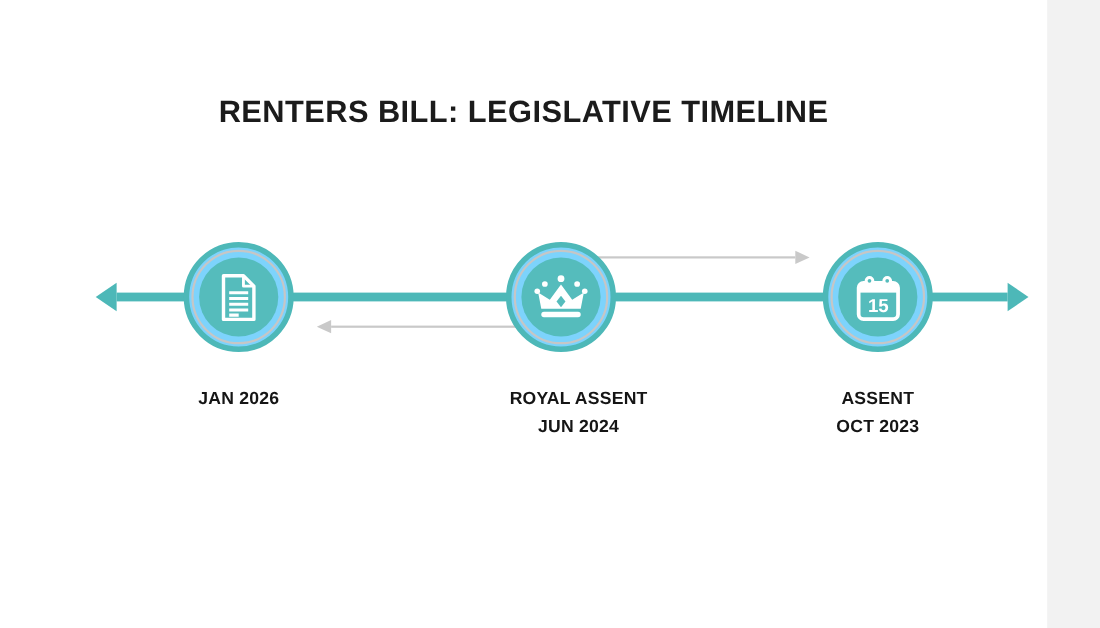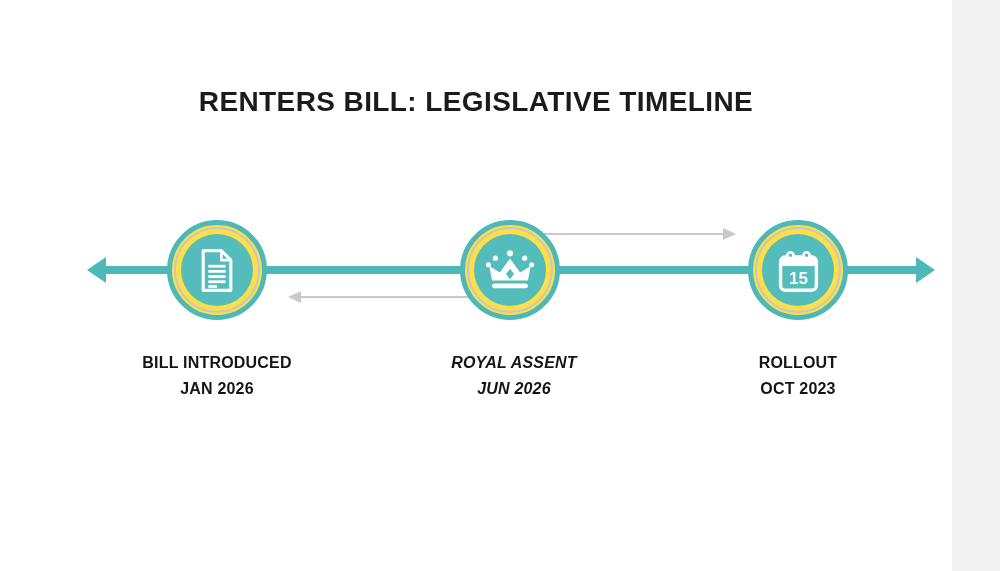--- a/index.html
+++ b/index.html
@@ -61,21 +61,21 @@
   }
   .arrow-forward{left:520px;top:227px;width:216px;}
   .arrow-back{left:288px;top:290px;width:192px;}
   
   .node{
     position:absolute;top:220px;
     width:100px;height:100px;
     box-sizing:border-box;
     border:5px solid #4db8b8;
     border-radius:50%;
-    background:#fde047;
+    background:#7dd3fc;
     z-index:3;
   }
   .node-1{left:167px;}
   .node-2{left:460px;}
   .node-3{left:748px;}
   .node .ring{
     position:absolute;inset:2px;
     border:2.5px solid #c6c6c6;
     border-radius:50%;
   }
@@ -90,21 +90,21 @@
     position:absolute;top:350px;
     width:300px;
     text-align:center;
     font-size:16px;
     font-weight:700;
     line-height:26px;
     color:#151515;
     letter-spacing:.2px;
   }
   .label-1{left:67px;}
-  .label-2{left:364px;font-style:italic;}
+  .label-2{left:376px;}
   .label-3{left:648px;}
 </style>
 </head>
 <body>
 
 <div class="canvas">
 
   <h1 class="title">RENTERS BILL: LEGISLATIVE TIMELINE</h1>
 
   <div class="tl-bar">
@@ -160,25 +160,24 @@
         <rect x="4" y="11" width="40" height="37" rx="5" fill="none" stroke="#ffffff" stroke-width="3.8"></rect>
         <rect x="5" y="12" width="38" height="9" fill="#ffffff"></rect>
         <circle cx="15" cy="9" r="3.4" fill="#55bcbc" stroke="#ffffff" stroke-width="3"></circle>
         <circle cx="33" cy="9" r="3.4" fill="#55bcbc" stroke="#ffffff" stroke-width="3"></circle>
         <text x="24" y="41" text-anchor="middle" font-size="19" font-weight="700" fill="#ffffff" font-family="Liberation Sans, sans-serif">15</text>
       </svg>
     </div>
   </div>
 
   <div class="label label-1">
-    <div>BILL INTRODUCED</div>
     <div>JAN 2026</div>
   </div>
   <div class="label label-2">
     <div>ROYAL ASSENT</div>
-    <div>JUN 2026</div>
+    <div>JUN 2024</div>
   </div>
   <div class="label label-3">
-    <div>ROLLOUT</div>
+    <div>ASSENT</div>
     <div>OCT 2023</div>
   </div>
 
 </div>
 
 </body></html>

